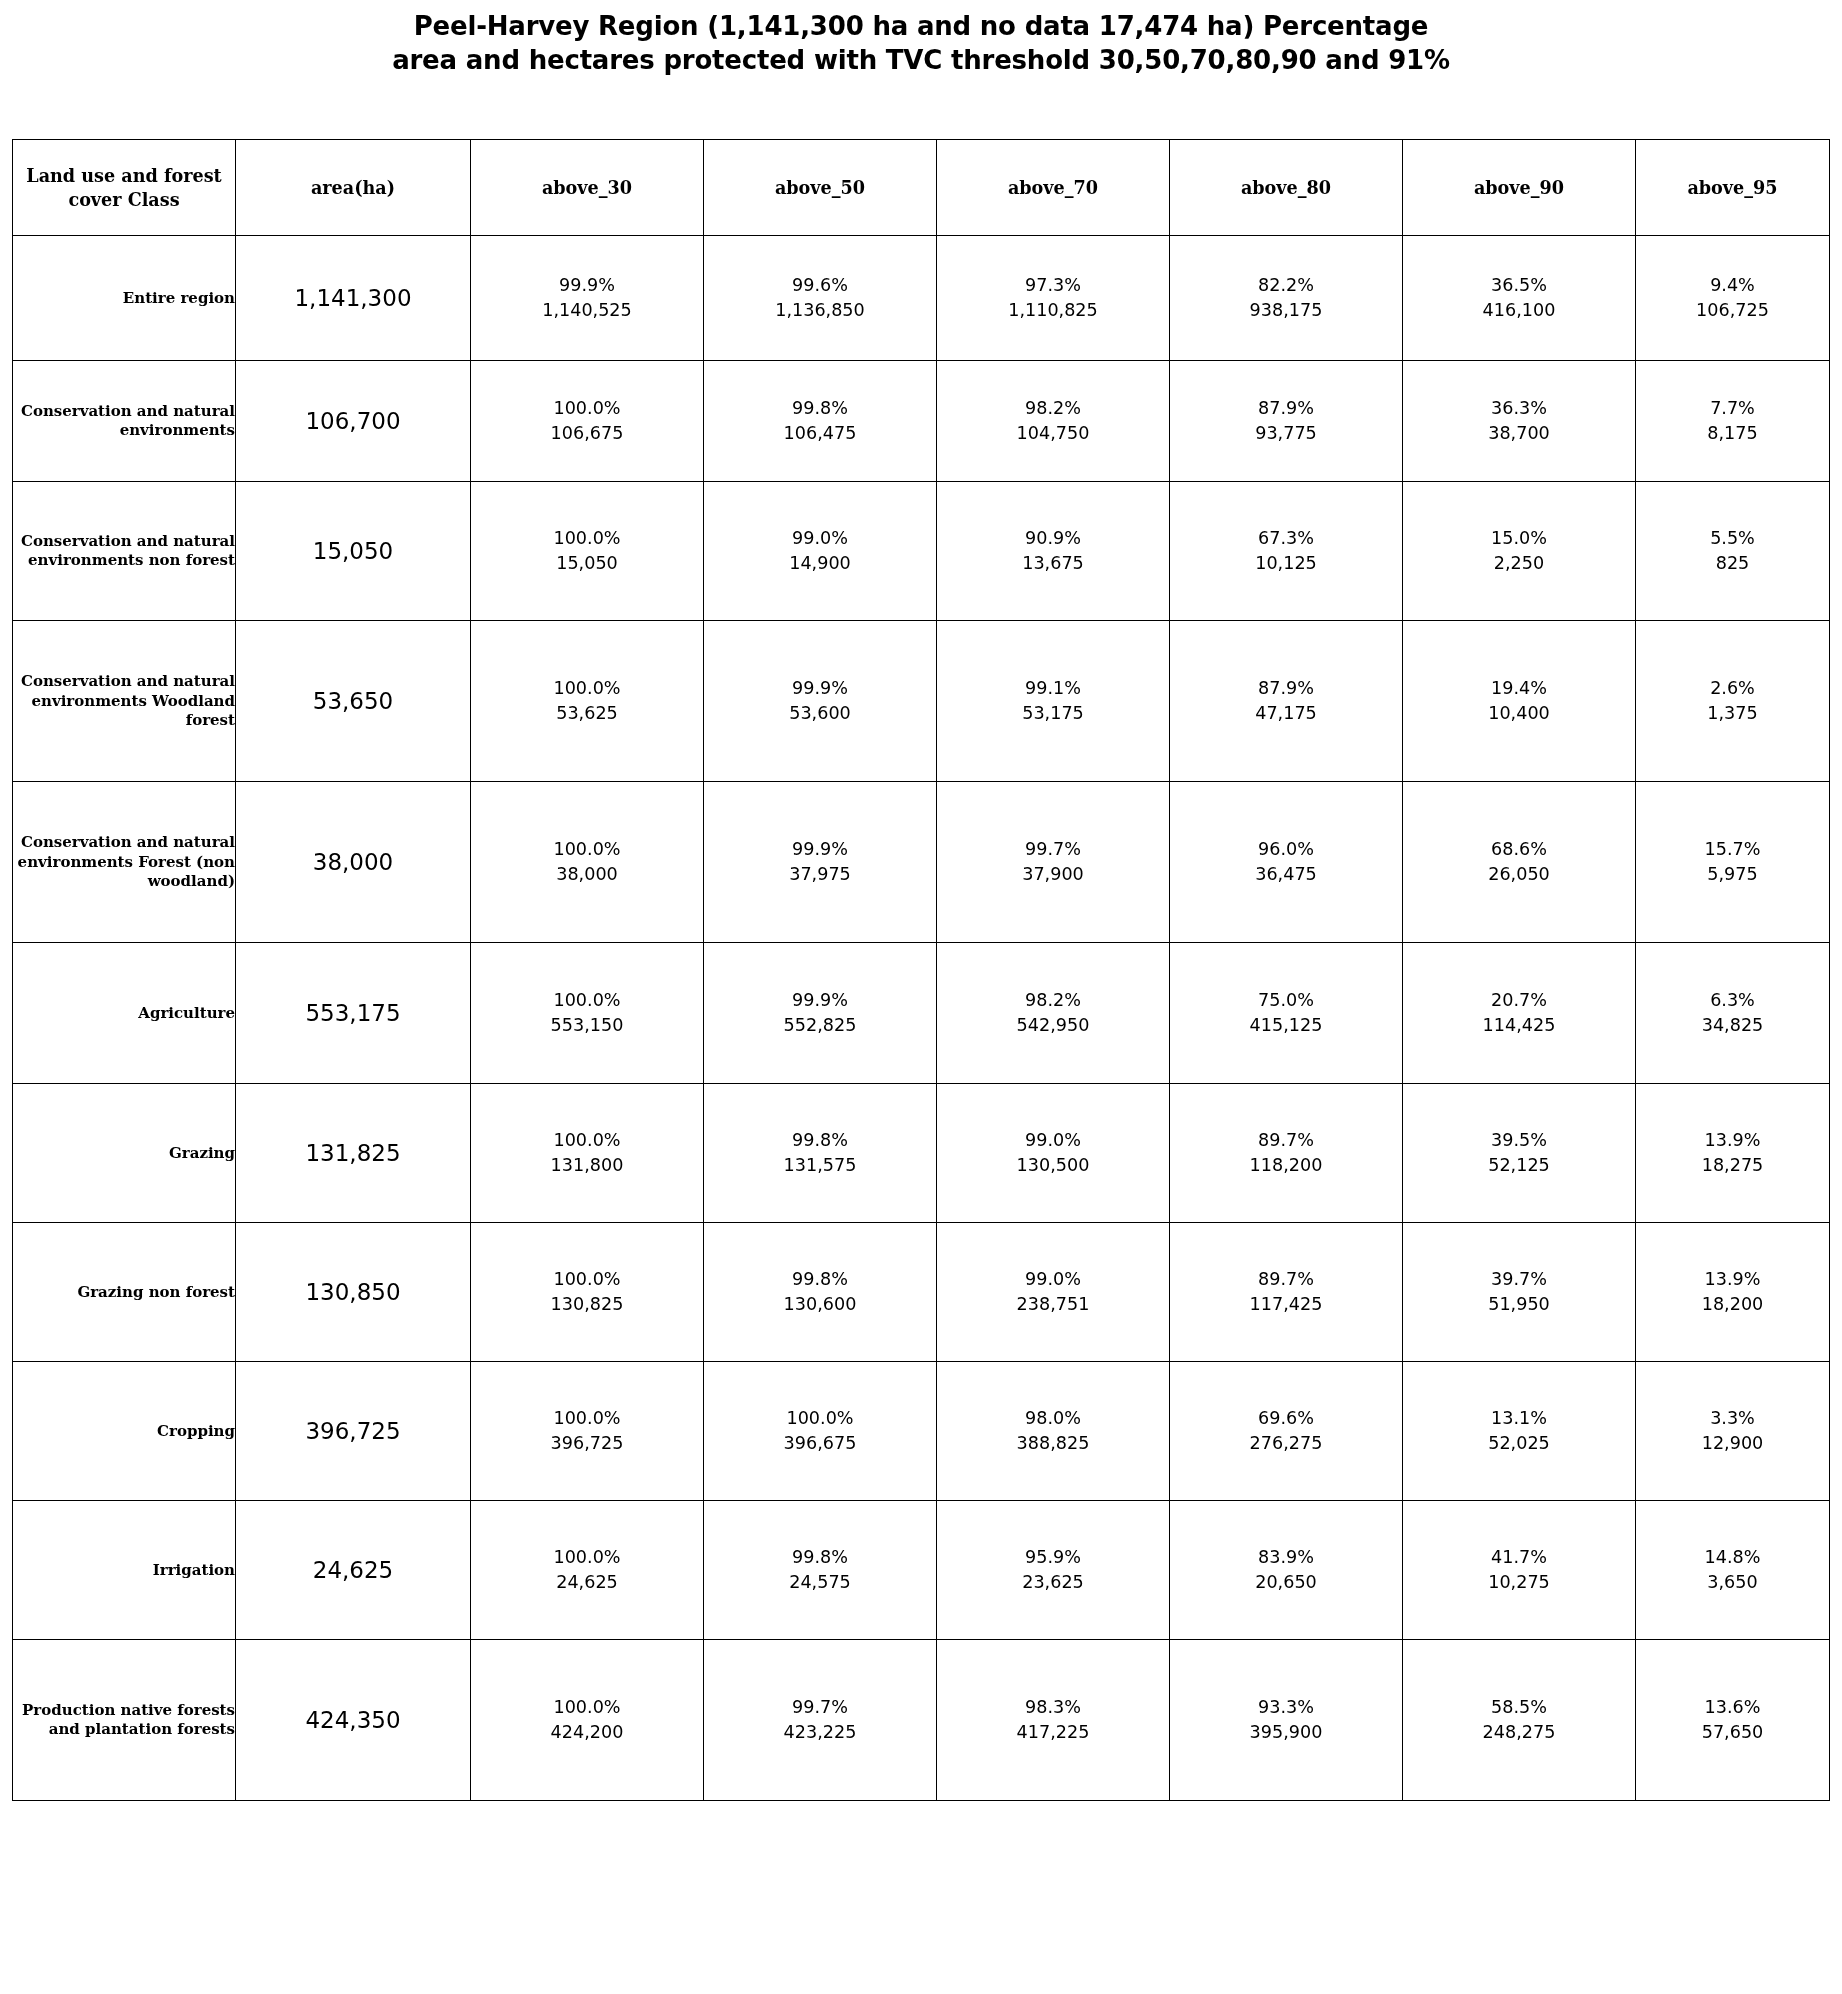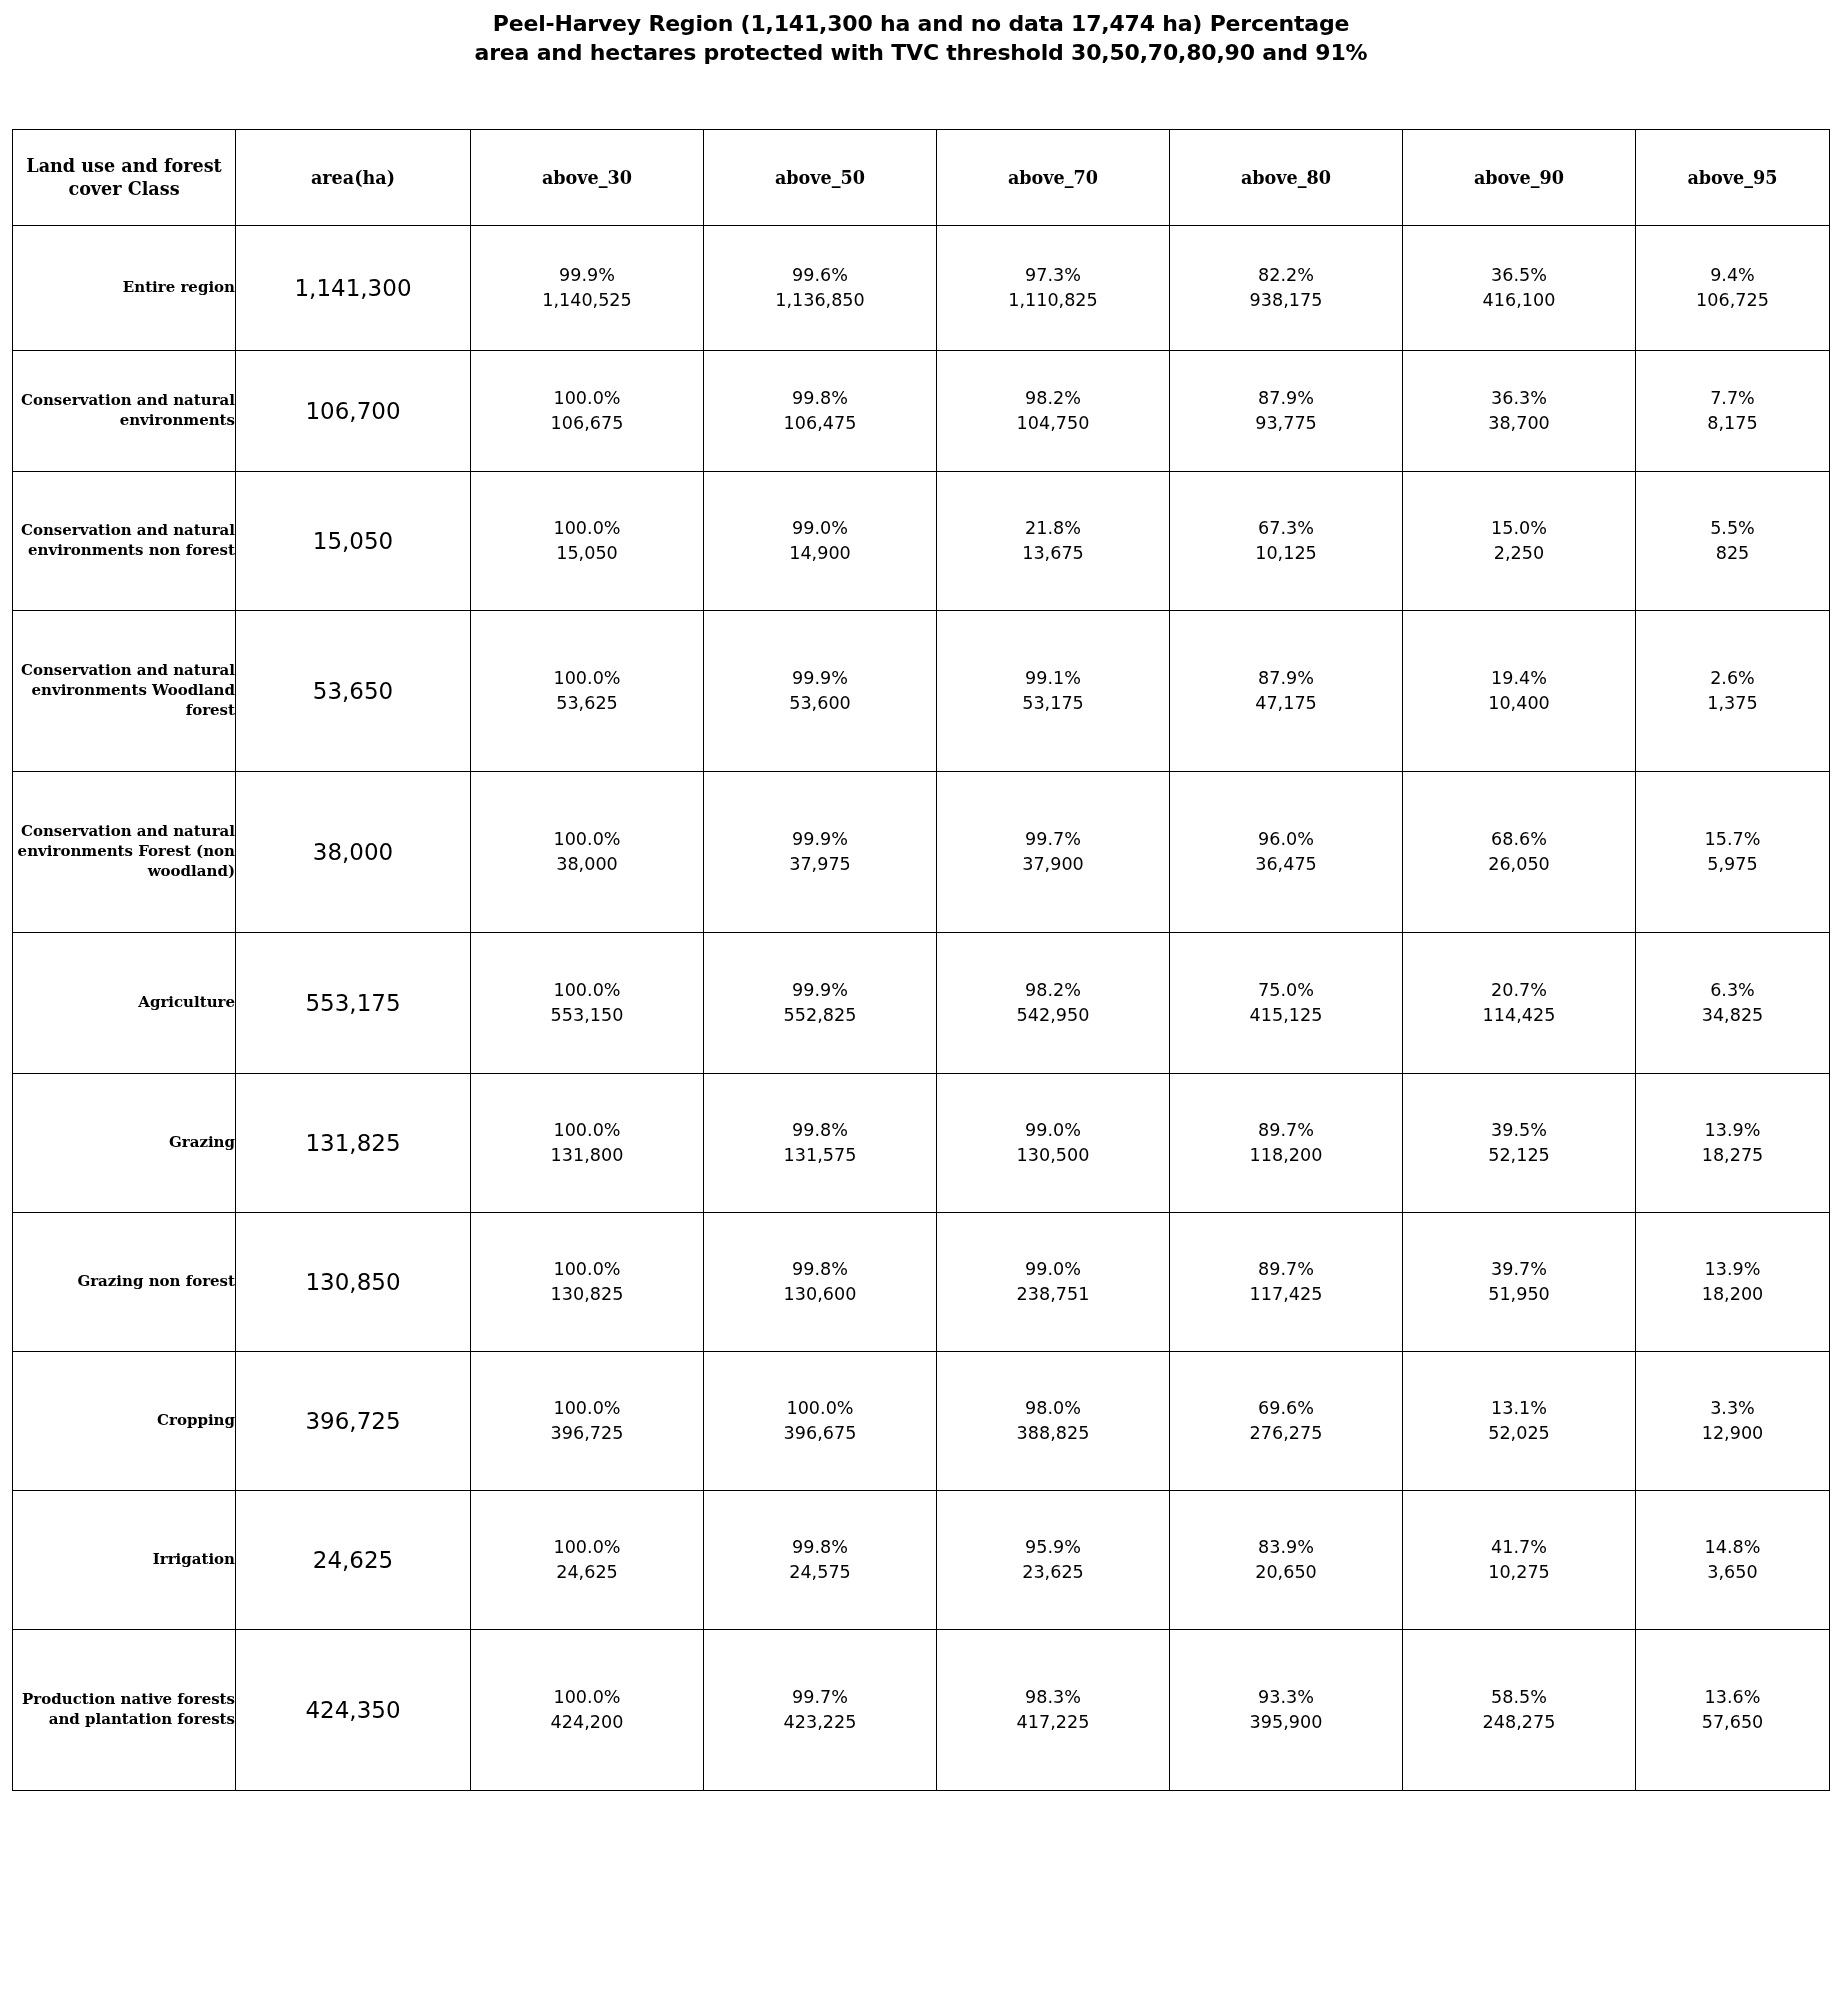--- a/index.html
+++ b/index.html
@@ -17,21 +17,21 @@
     height: 2521px;
     position: relative;
     box-sizing: border-box;
     padding: 0;
     background: #ffffff;
   }
   .title {
     text-align: center;
     font-family: "DejaVu Sans", sans-serif;
     font-weight: bold;
-    font-size: 22px;
+    font-size: 26px;
     line-height: 1.32;
     padding-top: 8.8px;
     padding-left: 120px;
     padding-right: 120px;
     letter-spacing: -0.2px;
   }
   .table-wrap {
     margin-top: 62px;
     padding-left: 12px;
     padding-right: 8.8px;
@@ -200,21 +200,21 @@
           <td class="num">15,050</td>
           <td class="pair">
               <span>100.0%</span>
               <span>15,050</span>
             </td>
           <td class="pair">
               <span>99.0%</span>
               <span>14,900</span>
             </td>
           <td class="pair">
-              <span>21.8%</span>
+              <span>90.9%</span>
               <span>13,675</span>
             </td>
           <td class="pair">
               <span>67.3%</span>
               <span>10,125</span>
             </td>
           <td class="pair">
               <span>15.0%</span>
               <span>2,250</span>
             </td>

